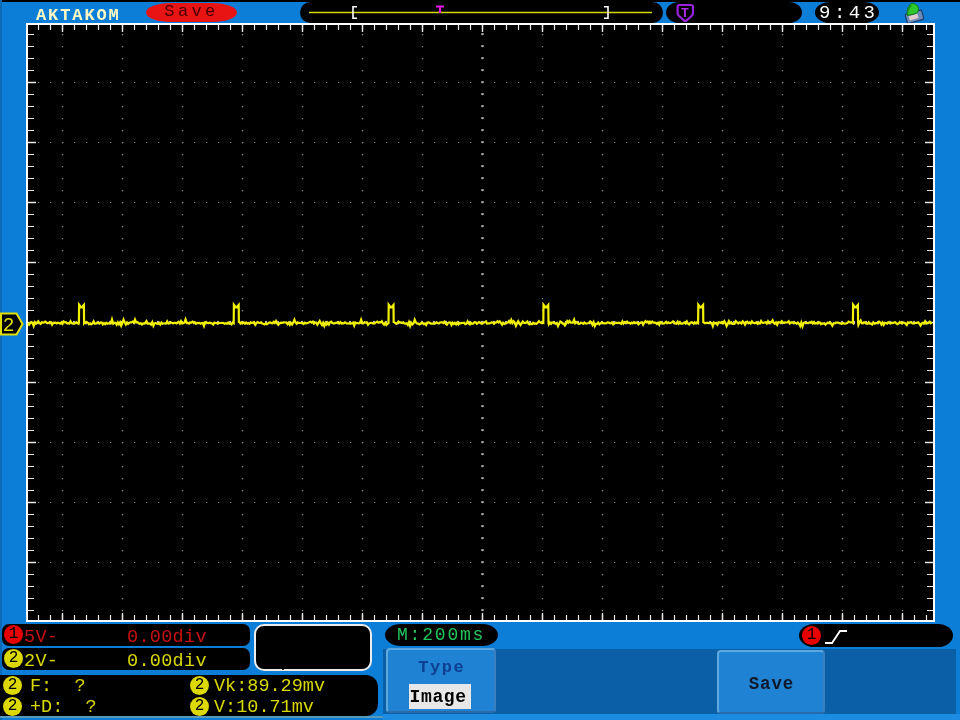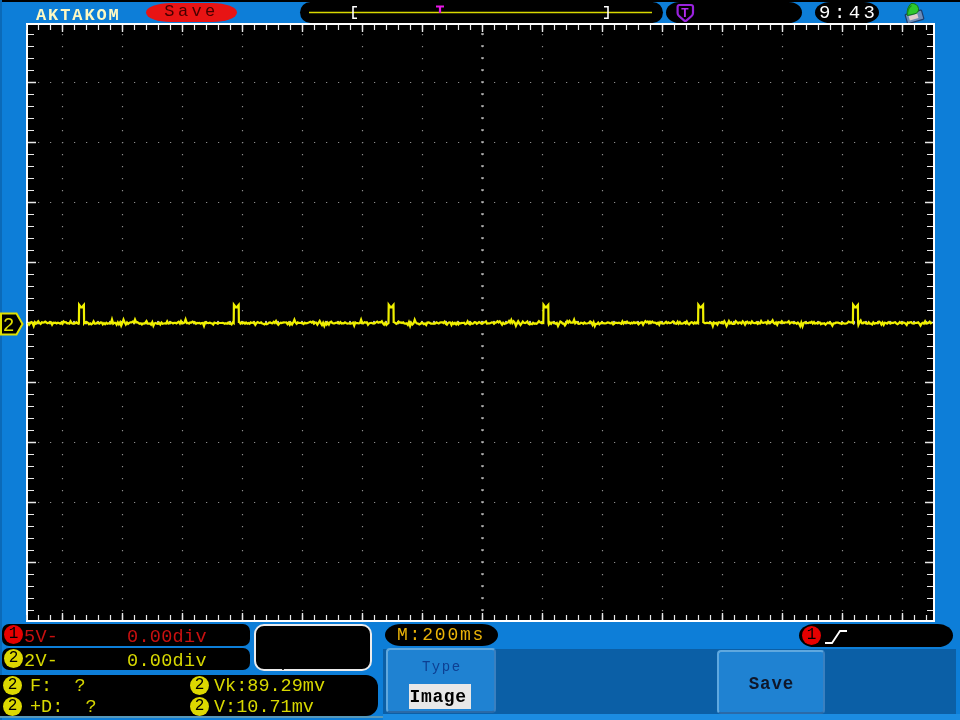--- a/index.html
+++ b/index.html
@@ -220,21 +220,21 @@
 
 <div class="abs" style="left:2px;top:648px;width:248px;height:22px;background:#000;border-radius:7px"></div>
 <div class="circ" style="left:4px;top:649px;background:#ddd800">2</div>
 <div class="ytxt" style="left:24px;top:653px;letter-spacing:0.3px">2V-</div>
 <div class="ytxt" style="left:127px;top:653px;letter-spacing:0.3px">0.00div</div>
 
 <div class="abs" style="left:254px;top:624px;width:118px;height:47px;background:#000;border:2px solid #ececec;border-radius:10px;box-sizing:border-box"></div>
 <div class="abs wtxt" style="left:259px;top:629px;font-size:18.5px;line-height:17px;letter-spacing:1.2px">(2.5KS/s)</div>
 <div class="abs wtxt" style="left:257px;top:653px;font-size:18.5px;line-height:17px;letter-spacing:0.7px">Depth:10K</div>
 
-<div class="pill" style="left:385px;top:624px;width:113px;height:22px;color:#eab308;font-size:18px;line-height:23px;letter-spacing:1.8px;padding-left:12px;box-sizing:border-box">M:200ms</div>
+<div class="pill" style="left:385px;top:624px;width:113px;height:22px;color:#22c55e;font-size:18px;line-height:23px;letter-spacing:1.8px;padding-left:12px;box-sizing:border-box">M:200ms</div>
 
 <div class="abs" style="left:0;top:675px;width:378px;height:41px;background:#000;border-radius:0 12px 12px 0"></div>
 <div class="circ" style="left:3px;top:676px;background:#ddd800">2</div>
 <div class="ytxt" style="left:30px;top:678px">F:&nbsp;&nbsp;?</div>
 <div class="circ" style="left:190px;top:676px;background:#ddd800">2</div>
 <div class="ytxt" style="left:214px;top:678px">Vk:89.29mv</div>
 <div class="circ" style="left:3px;top:697px;background:#ddd800">2</div>
 <div class="ytxt" style="left:30px;top:699px">+D:&nbsp;&nbsp;?</div>
 <div class="circ" style="left:190px;top:697px;background:#ddd800">2</div>
 <div class="ytxt" style="left:214px;top:699px">V:10.71mv</div>
@@ -244,18 +244,18 @@
 <div class="abs" style="left:0;top:716px;width:383px;height:2px;background:#5898b8"></div>
 
 <div class="pill" style="left:799px;top:624px;width:154px;height:23px;border-radius:16px/12px"></div>
 <div class="circ" style="left:802px;top:626px;background:#e60000">1</div>
 <svg class="abs" style="left:824px;top:627px" width="24" height="18" viewBox="0 0 24 18">
   <path d="M1,16 h7 l8,-12 h7" stroke="#fff" stroke-width="1.8" fill="none"></path>
 </svg>
 <div class="abs wtxt" style="left:848px;top:629px;font-size:19px;line-height:18px;letter-spacing:0.9px">0.00mV</div>
 
 <div class="abs" style="left:386px;top:648px;width:110px;height:65px;background:#1f82d2;border:2px solid #5fa8df;border-right-color:#3a80c0;border-bottom-color:#2a6aa8;border-radius:4px;box-sizing:border-box"></div>
-<div class="abs" style="left:386px;top:659px;width:110px;text-align:center;color:#0d3f92;font-size:14px;font-weight:normal;line-height:17px;letter-spacing:1.5px;text-indent:1.5px">Type</div>
+<div class="abs" style="left:386px;top:659px;width:110px;text-align:center;color:#0d3f92;font-size:17px;font-weight:bold;line-height:17px;letter-spacing:1.5px;text-indent:1.5px">Type</div>
 <div class="abs" style="left:409px;top:684px;width:62px;height:25px;background:#e8e8e8"></div>
 <div class="abs" style="left:409px;top:688px;width:40px;text-align:center;color:#000;font-size:18px;font-weight:bold;line-height:18px;letter-spacing:0.6px;text-indent:0.6px">Image</div>
 
 <div class="abs" style="left:717px;top:650px;width:108px;height:64px;background:#1f82d2;border:2px solid #5fa8df;border-right-color:#3a80c0;border-bottom-color:#2a6aa8;border-radius:4px;box-sizing:border-box"></div>
 <div class="abs" style="left:717px;top:676px;width:108px;text-align:center;color:#0f172a;font-size:17.5px;font-weight:bold;line-height:16px;letter-spacing:0.8px;text-indent:0.8px">Save</div>
 
 </body></html>

